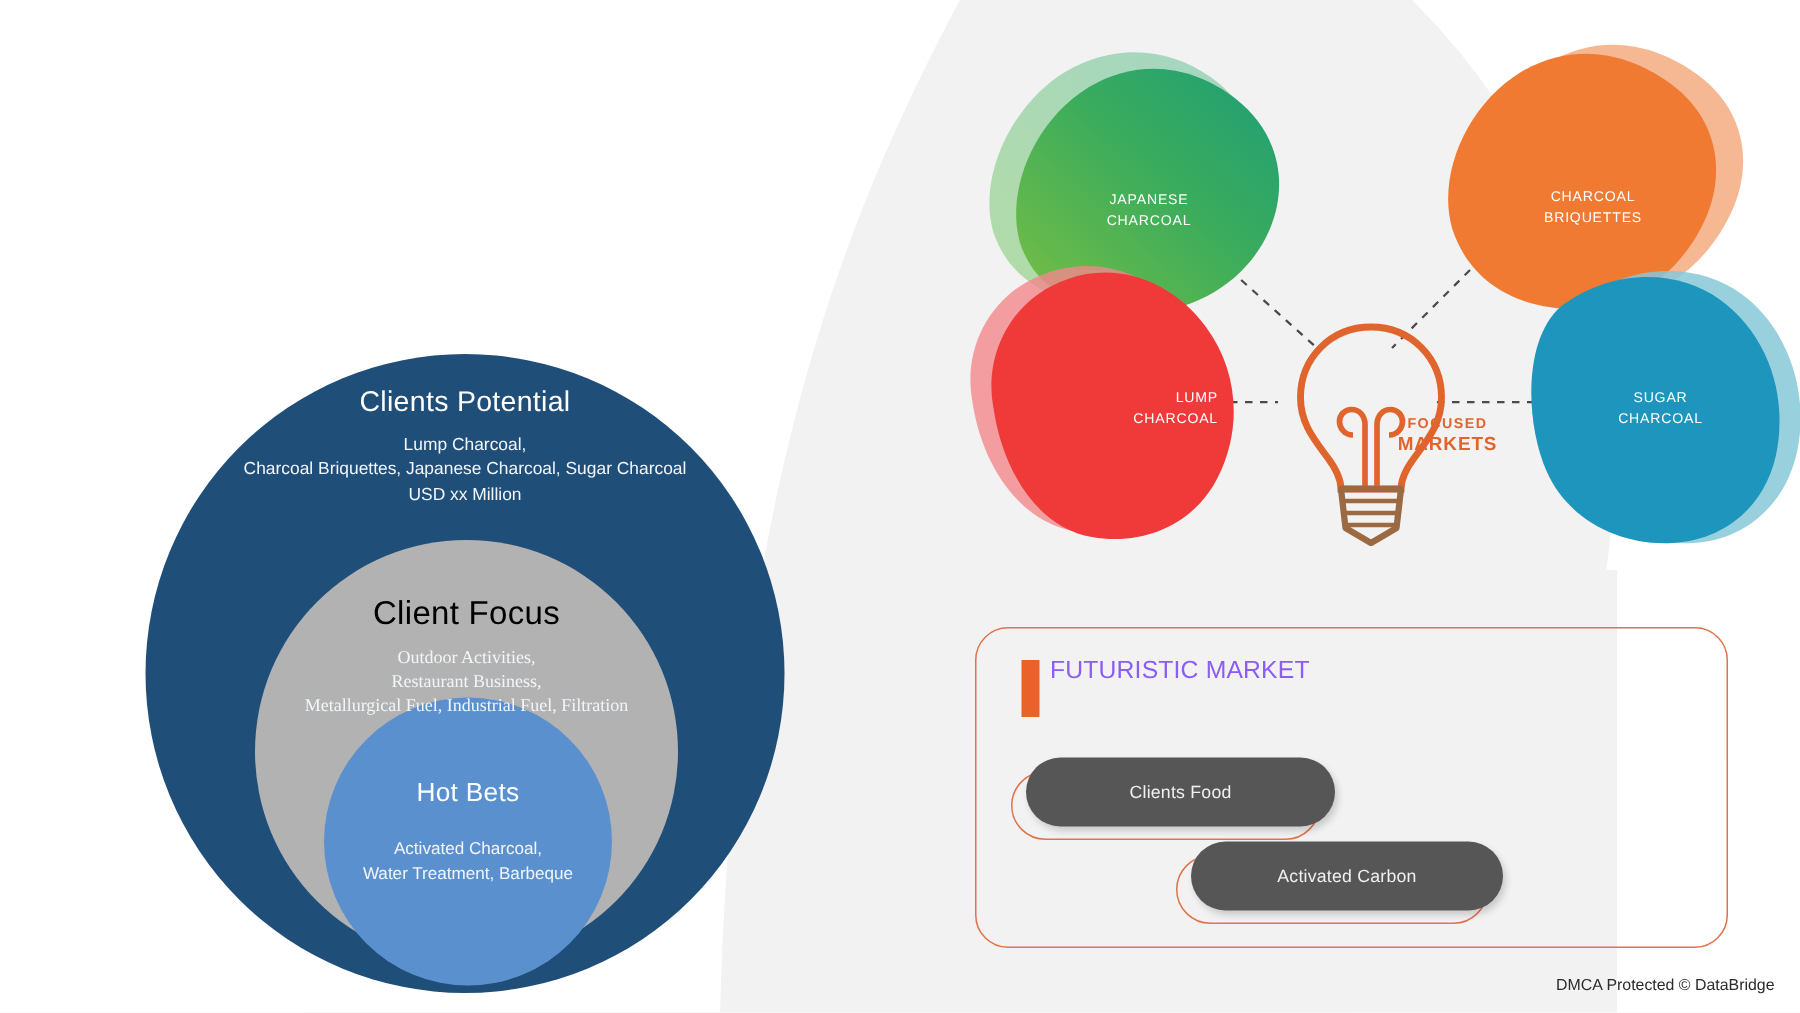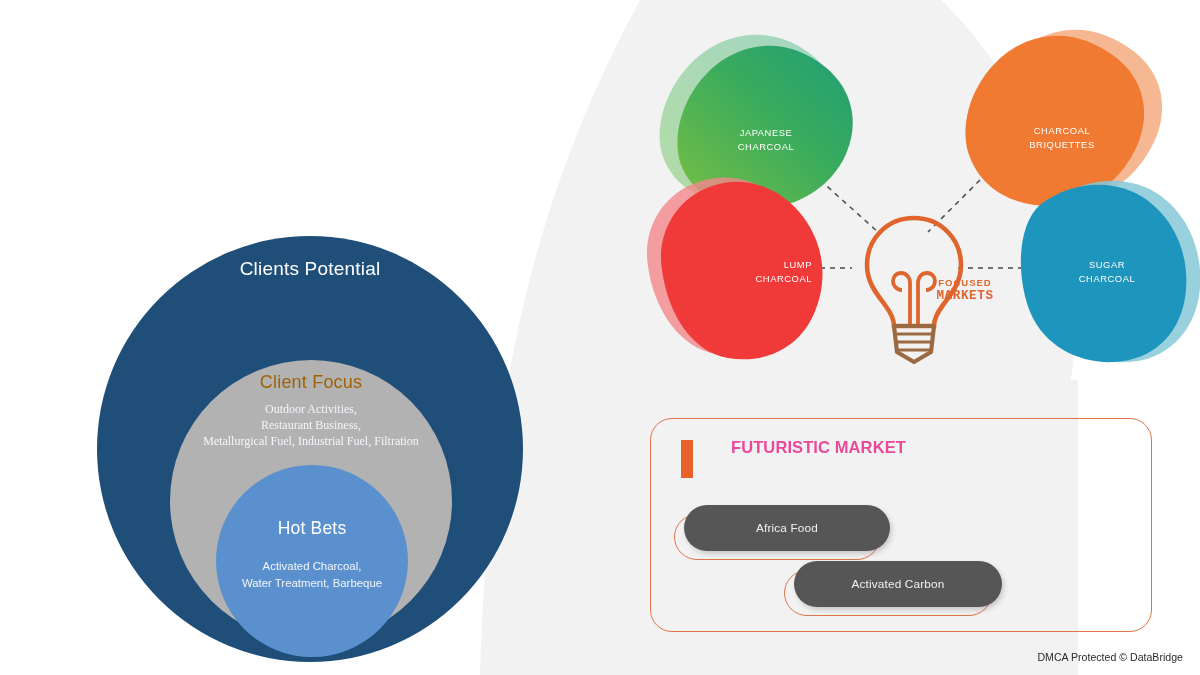--- a/index.html
+++ b/index.html
@@ -89,21 +89,21 @@
     width:192px; height:192px;
     background:#5b90cf;
   }
   .ring-text {
     position:absolute;
     text-align:center;
     color:#ffffff;
     z-index:7;
   }
   .ring-head { font-size:19px; font-weight:normal; letter-spacing:.2px; }
-  .ring-head.mid { font-size:18px; color:#a16207; }
+  .ring-head.mid { font-size:22px; color:#000000;margin-top:24px; }
   .ring-head.inner { font-size:17.5px; }
   .ring-body { font-size:11.6px; line-height:1.42; margin-top:9px; color:#f2f6fb; }
   .ring-body.mid { margin-top:8px; font-size:12px; line-height:1.35;font-family:Liberation Serif, serif; }
   .ring-body.inner { margin-top:19px; font-size:11.4px; line-height:1.45; }
   .t-outer { left:97px; top:258px; width:426px; }
   .t-mid   { left:170px; top:372px; width:282px; }
   .t-inner { left:196px; top:518px; width:232px; }
 
   
   .markets { position:absolute; left:640px; top:10px; width:560px; height:390px; z-index:5; }
@@ -126,21 +126,21 @@
     position:absolute;
     left:906px; top:241px;
     width:118px;
     text-align:center;
     color:#e0652c;
     z-index:7;
     pointer-events:none;
     margin-top:36px;
   }
   .bulb-text .l1 { font-size:9.5px; letter-spacing:1px; font-weight:bold; display:block; }
-  .bulb-text .l2 { font-size:12.6px; letter-spacing:.6px; font-weight:bold; display:block; margin-top:1px;font-family:Liberation Mono, monospace; }
+  .bulb-text .l2 { font-size:12.6px; letter-spacing:.6px; font-weight:bold; display:block; margin-top:1px; }
   .dashes { position:absolute; left:640px; top:10px; z-index:4; }
 
   
   .panel {
     position:absolute;
     left:650px; top:418px;
     width:502px; height:214px;
     border:1.3px solid #e0734a;
     border-radius:22px;
     z-index:5;
@@ -153,25 +153,24 @@
   .panel-bar {
     width:12px; height:38px;
     background:#e8622a;
     flex:0 0 12px;
     margin-right:7px;
     margin-top:1px;
   }
   .panel-title .pl1 {
     display:block;
     font-size:16.5px;
-    font-weight:bold;
-    color:#ec4899;
+    font-weight:normal;
+    color:#8b5cf6;
     letter-spacing:.1px;
     line-height:1.08;
-    margin-left:31px;
   }
   .panel-title .pl2 {
     display:block;
     font-size:22px;
     color:#e8622a;
     letter-spacing:.1px;
     line-height:1.02;
     margin-top:1px;
   }
   .pill-row {
@@ -228,20 +227,21 @@
   </svg>
 
 
   <div class="circles">
     <div class="circle circle-outer"></div>
     <div class="circle circle-mid"></div>
     <div class="circle circle-inner"></div>
 
     <div class="ring-text t-outer">
       <div class="ring-head">Clients Potential</div>
+      <div class="ring-body">Lump Charcoal,<br>Charcoal Briquettes, Japanese Charcoal, Sugar Charcoal<br>USD xx Million</div>
     </div>
 
     <div class="ring-text t-mid">
       <div class="ring-head mid">Client Focus</div>
       <div class="ring-body mid">Outdoor Activities,<br>Restaurant Business,<br>Metallurgical Fuel, Industrial Fuel, Filtration</div>
     </div>
 
     <div class="ring-text t-inner">
       <div class="ring-head inner">Hot Bets</div>
       <div class="ring-body inner">Activated Charcoal,<br>Water Treatment, Barbeque</div>
@@ -343,21 +343,21 @@
     <div class="panel-head">
       <div class="panel-bar"></div>
       <div class="panel-title">
         <span class="pl1">FUTURISTIC MARKET</span>
       </div>
     </div>
 
     <div class="pill-row r1">
       <div class="pill-wrap">
         <div class="pill-ghost"></div>
-        <div class="pill p2">Africa Food</div>
+        <div class="pill p2">Clients Food</div>
       </div>
     </div>
 
     <div class="pill-row r2">
       <div class="pill-wrap">
         <div class="pill-ghost"></div>
         <div class="pill p3">Activated Carbon</div>
       </div>
     </div>
   </div>

